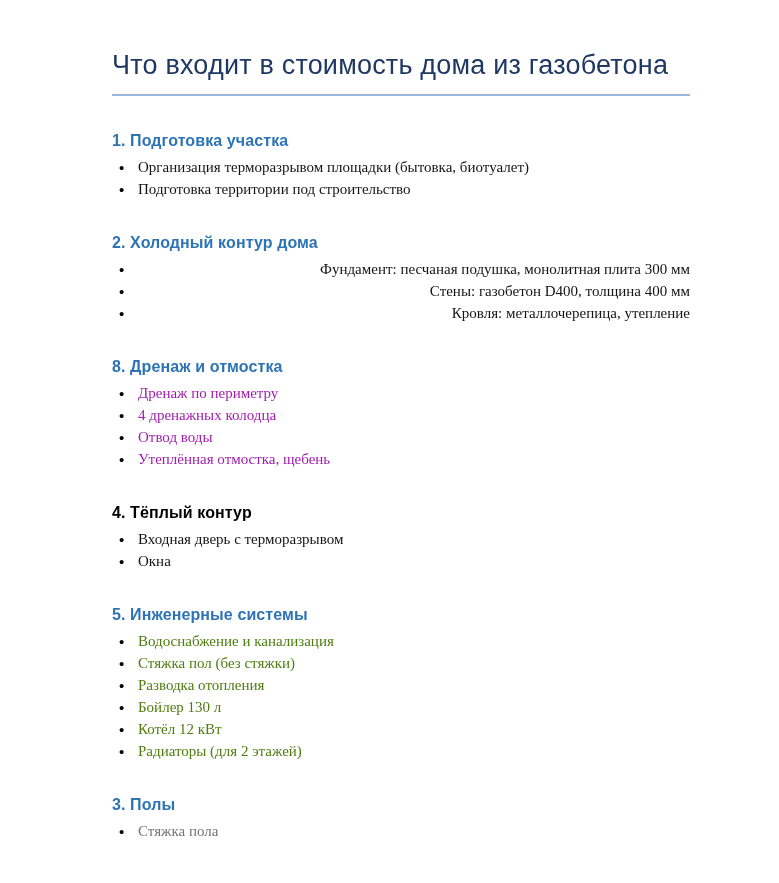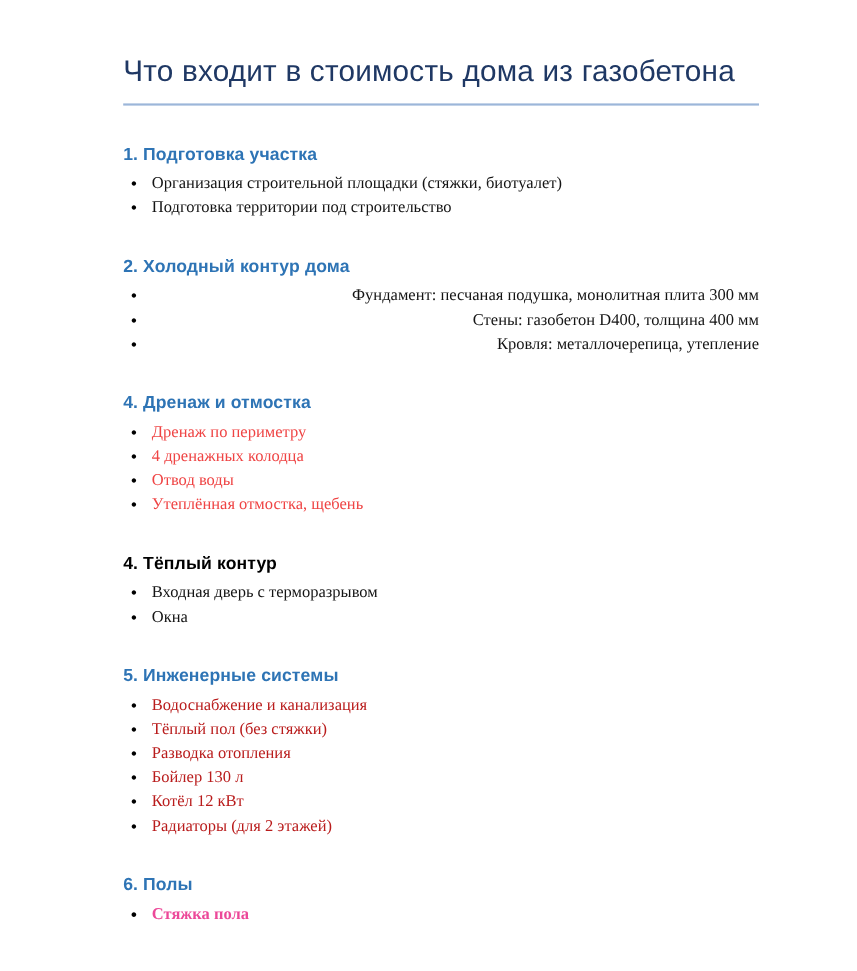--- a/index.html
+++ b/index.html
@@ -64,59 +64,59 @@
 </head>
 <body style="background: rgb(255, 255, 255);">
 
 <div class="page">
   <h1 class="doc-title" style="color: rgb(31, 56, 100);">Что входит в стоимость дома из газобетона</h1>
 
   <div>
       <section class="section">
         <h2 class="section-heading" style="color: rgb(46, 116, 181);">1. Подготовка участка</h2>
         <ul class="bullet-list" style="color: rgb(20, 20, 20);">
-          <li class="bullet-item">Организация строительной площадки (стяжки, биотуалет)</li>
+          <li class="bullet-item">Организация терморазрывом площадки (бытовка, биотуалет)</li>
           <li class="bullet-item">Подготовка территории под строительство</li>
         </ul>
       </section>
       <section class="section">
         <h2 class="section-heading" style="color: rgb(46, 116, 181);">2. Холодный контур дома</h2>
         <ul class="bullet-list" style="color: rgb(20, 20, 20); text-align: right;">
           <li class="bullet-item">Фундамент: песчаная подушка, монолитная плита 300 мм</li>
           <li class="bullet-item">Стены: газобетон D400, толщина 400 мм</li>
           <li class="bullet-item">Кровля: металлочерепица, утепление</li>
         </ul>
       </section>
       <section class="section">
-        <h2 class="section-heading" style="color: rgb(46, 116, 181);">4. Дренаж и отмостка</h2>
-        <ul class="bullet-list" style="color: #ef4444;">
+        <h2 class="section-heading" style="color: rgb(46, 116, 181);">8. Дренаж и отмостка</h2>
+        <ul class="bullet-list" style="color: #a21caf;">
           <li class="bullet-item">Дренаж по периметру</li>
           <li class="bullet-item">4 дренажных колодца</li>
           <li class="bullet-item">Отвод воды</li>
           <li class="bullet-item">Утеплённая отмостка, щебень</li>
         </ul>
       </section>
       <section class="section">
         <h2 class="section-heading" style="color: #000000;">4. Тёплый контур</h2>
         <ul class="bullet-list" style="color: rgb(20, 20, 20);">
           <li class="bullet-item">Входная дверь с терморазрывом</li>
           <li class="bullet-item">Окна</li>
         </ul>
       </section>
       <section class="section">
         <h2 class="section-heading" style="color: rgb(46, 116, 181);">5. Инженерные системы</h2>
-        <ul class="bullet-list" style="color: #b91c1c; font-family: Liberation Serif, serif;">
+        <ul class="bullet-list" style="color: #4d7c0f; font-family: Liberation Serif, serif;">
           <li class="bullet-item">Водоснабжение и канализация</li>
-          <li class="bullet-item">Тёплый пол (без стяжки)</li>
+          <li class="bullet-item">Стяжка пол (без стяжки)</li>
           <li class="bullet-item">Разводка отопления</li>
           <li class="bullet-item">Бойлер 130 л</li>
           <li class="bullet-item">Котёл 12 кВт</li>
           <li class="bullet-item">Радиаторы (для 2 этажей)</li>
         </ul>
       </section>
       <section class="section">
-        <h2 class="section-heading" style="color: rgb(46, 116, 181);">6. Полы</h2>
-        <ul class="bullet-list" style="color: #ec4899; font-weight: bold;">
+        <h2 class="section-heading" style="color: rgb(46, 116, 181);">3. Полы</h2>
+        <ul class="bullet-list" style="color: #737373;">
           <li class="bullet-item">Стяжка пола</li>
         </ul>
       </section>
     </div>
 </div>
 
 </body></html>

